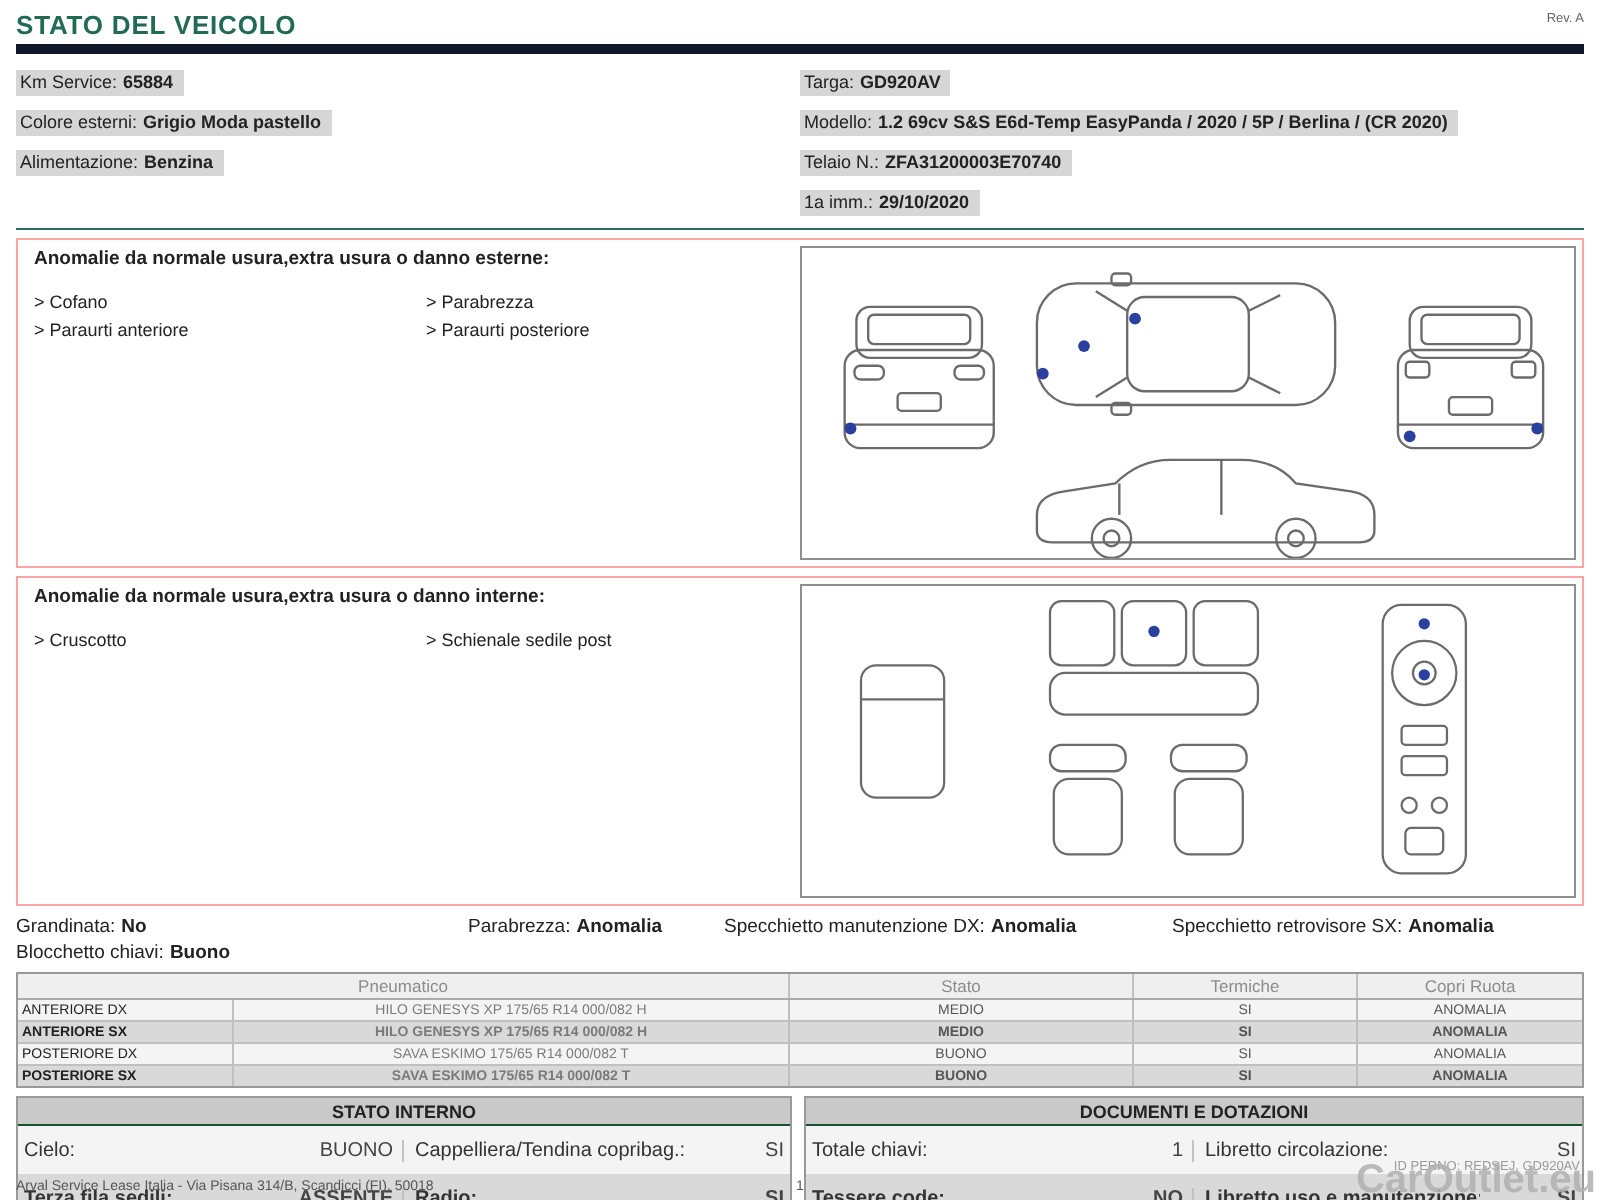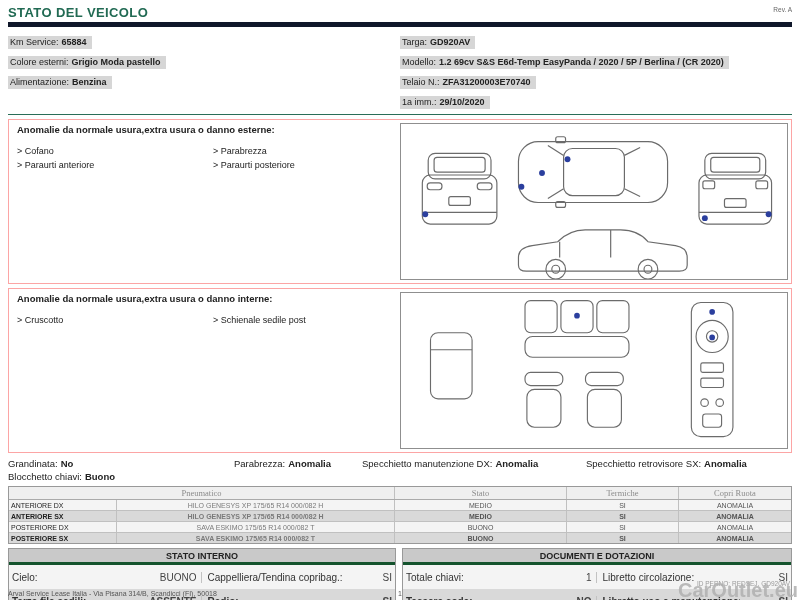--- a/index.html
+++ b/index.html
@@ -39,38 +39,38 @@
   .summary { margin-top:5px; font-size:9.5px; }
   .summary-row { display:flex; }
   .sum-item .val { font-weight:bold; margin-left:3px; }
   .s1 { width:226px; } .s2 { width:128px; } .s3 { width:224px; } .s4 { flex:1; }
   .summary-row2 { margin-top:2px; }
 
   
   .tire-table { margin-top:4px; border:1px solid #999; }
   .tt-head { display:grid; grid-template-columns:386px 172px 112px 1fr; background:#efefef;
              color:#8c8c8c; text-align:center; font-size:8.5px; border-bottom:1px solid #aaa; }
-  .tt-head > div { padding:1px 0; border-right:1px solid #c0c0c0;font-family:Liberation Serif, serif; }
+  .tt-head > div { padding:1px 0; border-right:1px solid #c0c0c0; }
   .tt-head > div:last-child { border-right:none; }
   .tt-row { display:grid; grid-template-columns:108px 278px 172px 112px 1fr;
             border-bottom:1px solid #c0c0c0; text-align:center; color:#555; font-size:7px; }
   .tt-row:last-child { border-bottom:none; }
   .tt-row > div { padding:1.5px 2px; border-right:1px solid #c0c0c0; }
   .tt-row > div:last-child { border-right:none; }
   .tt-pos { text-align:left; color:#222; }
   .tt-desc { color:#7a7a7a; }
   .alt0 { background:#f4f4f4; } .alt1 { background:#d9d9d9;font-weight:bold; }
 
   
   .bottom { display:flex; gap:6px; margin-top:4px; align-items:flex-start; }
   .btable { border:1px solid #999; }
   .btable.left { width:388px; }
   .btable.right { flex:1; }
   .bt-head { background:#c9c9c9; color:#222; font-weight:bold; text-align:center;
-             font-size:9px; padding:1.5px 0; border-bottom:3px solid #14532d; }
+             font-size:9px; padding:1.5px 0; border-bottom:1px solid #14532d; }
   .bt-row { display:flex; align-items:center; font-size:10px; padding:0 3px; height:24px; }
   .bt-l { flex:1; color:#333; white-space:nowrap; overflow:hidden; }
   .bt-v { width:48px; text-align:right; color:#444; }
   .bt-l.l2 { padding-left:6px; border-left:1px solid #c2c2c2; margin-left:4px; }
 
   
   .footer { position:absolute; left:8px; right:8px; bottom:3px; display:flex;
             font-size:7px; color:#555; }
   .f-left { flex:1; }
   .f-page { width:60px; text-align:center; }

